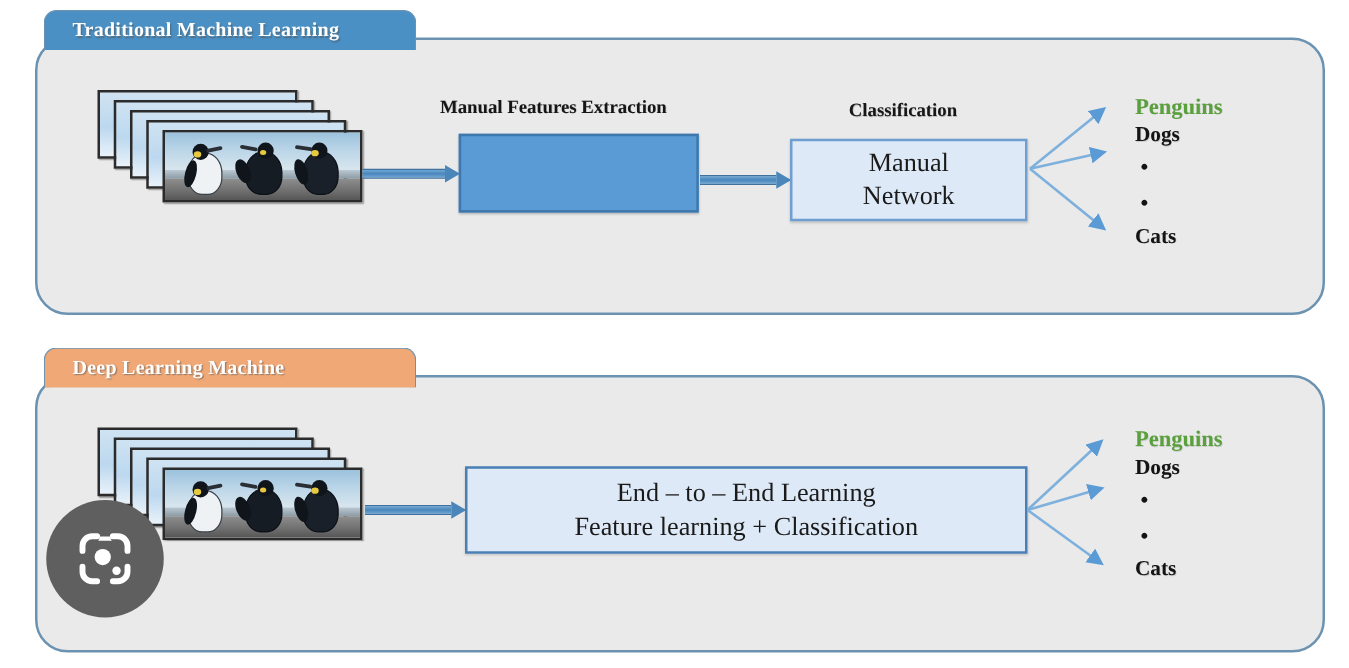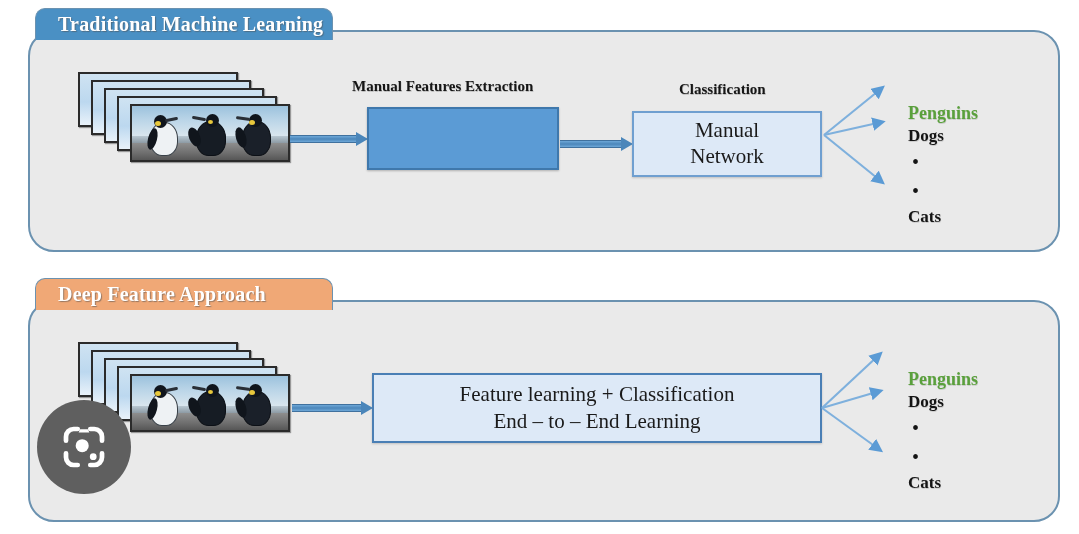--- a/index.html
+++ b/index.html
@@ -26,21 +26,21 @@
   
   .tab{
     position:absolute;
     height:32px;
     border-radius:10px 10px 0 0;
     box-sizing:border-box;
     display:flex;align-items:center;
     padding-left:22px;
     font-family:"Liberation Serif", serif;
     font-weight:bold;
-    font-size:20px;
+    font-size:16px;
     color:#ffffff;
     text-shadow:1px 1px 1px rgba(80,80,80,.55);
     letter-spacing:.2px;
     border:1px solid #6b92b0;
     border-bottom:none;
     z-index:5;
   }
   #tab-top{left:35px;top:8px;width:298px;background:#4a90c4;}
   #tab-bottom{left:35px;top:278px;width:298px;background:#f0a876;}
 
@@ -143,21 +143,21 @@
   #arrow-c{left:292px;top:401px;width:81px;}
   #arrow-c .shaft{width:69px;}
   #arrow-c .head{left:69px;}
 
   
   .fan{position:absolute;}
   #fan-top{left:820px;top:72px;width:80px;height:125px;}
   #fan-bottom{left:818px;top:336px;width:80px;height:125px;}
 
   
-  .outlist{position:absolute;font-family:"Liberation Serif", serif;margin-top:28px;}
+  .outlist{position:absolute;font-family:"Liberation Serif", serif;}
   #out-top{left:908px;top:74px;}
   #out-bottom{left:908px;top:340px;}
   .out-first{font-weight:bold;font-size:18px;color:#5aa03c;line-height:1.3;
              text-shadow:.5px .5px 0 rgba(160,160,160,.4);}
   .out-item{font-weight:bold;font-size:17px;color:#141414;line-height:1.35;
             text-shadow:.5px .5px 0 rgba(160,160,160,.4);}
   .out-dot{font-size:20px;color:#141414;line-height:1.45;padding-left:4px;}
 
   
   #lens-button{
@@ -252,21 +252,21 @@
 
   <div class="outlist" id="out-top">
     <div class="out-first">Penguins</div>
     <div class="out-item">Dogs</div>
     <div class="out-dot">•</div>
     <div class="out-dot">•</div>
     <div class="out-item">Cats</div>
   </div>
 
   <div class="tab" id="tab-bottom">
-    <span>Deep Feature  Approach</span>
+    <span>Deep Learning  Machine</span>
   </div>
 
   <div class="panel" id="panel-bottom"></div>
 
   <div class="imgstack" style="left:78px;top:342px;">
     <div class="frame f1"></div>
     <div class="frame f2"></div>
     <div class="frame f3"></div>
     <div class="frame f4"></div>
     <div class="frame f5">
@@ -298,22 +298,22 @@
       </div>
     </div>
   </div>
 
   <div class="feedarrow" id="arrow-c">
     <div class="shaft"></div>
     <div class="head"></div>
   </div>
 
   <div class="box" id="box-cnn">
+    <span>End – to – End Learning</span>
     <span>Feature learning + Classification</span>
-    <span>End – to – End Learning</span>
   </div>
 
   <svg class="fan" id="fan-bottom" viewBox="0 0 80 125">
     <defs>
       <marker id="ah2" markerWidth="7" markerHeight="7" refX="4.6" refY="3.2" orient="auto">
         <path d="M0,0 L6.4,3.2 L0,6.4 z" fill="#5b9bd5"></path>
       </marker>
     </defs>
     <line x1="4" y1="72" x2="62" y2="18" stroke="#7eb0dd" stroke-width="2.1" marker-end="url(#ah2)"></line>
     <line x1="4" y1="72" x2="62" y2="55" stroke="#7eb0dd" stroke-width="2.1" marker-end="url(#ah2)"></line>

